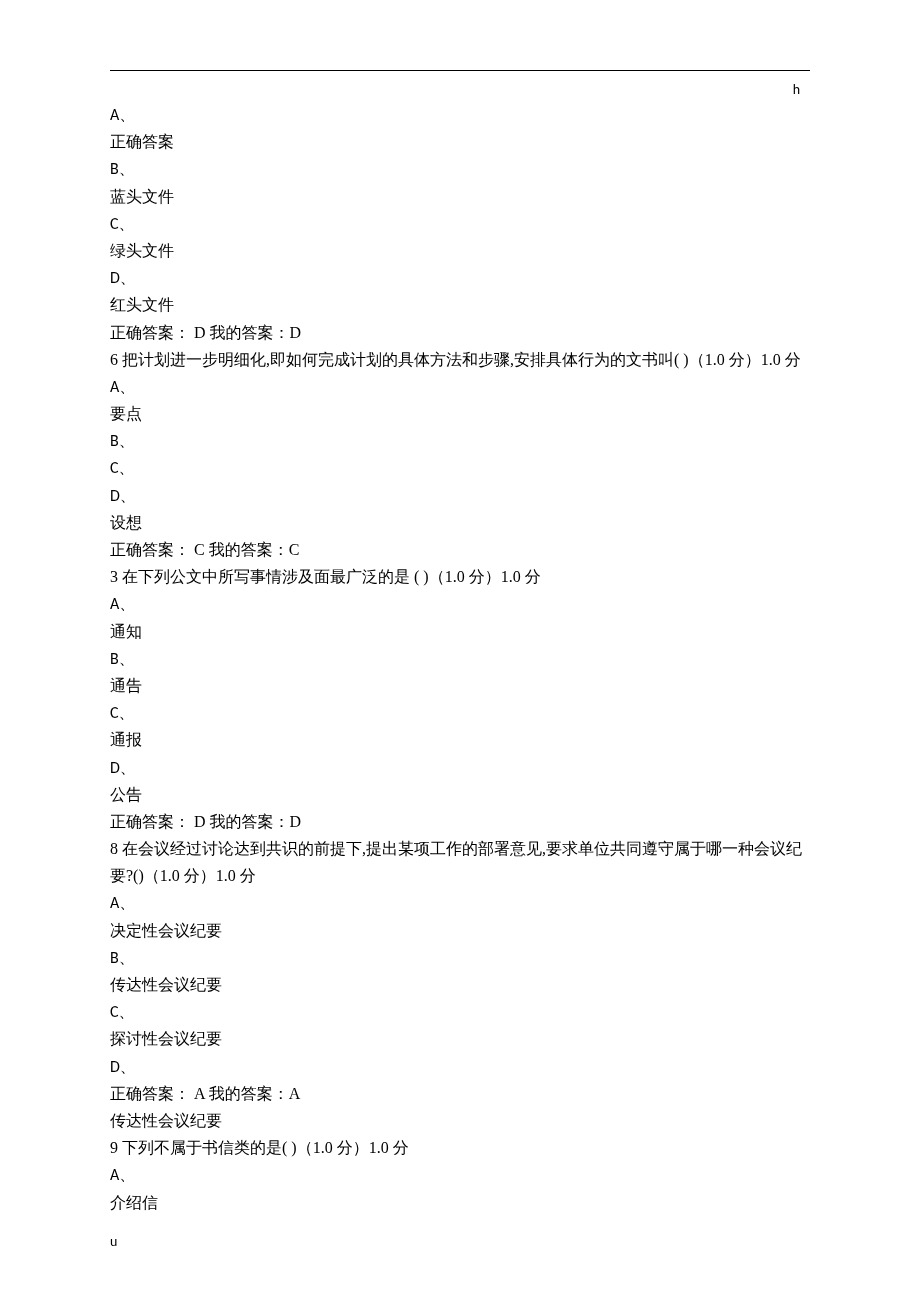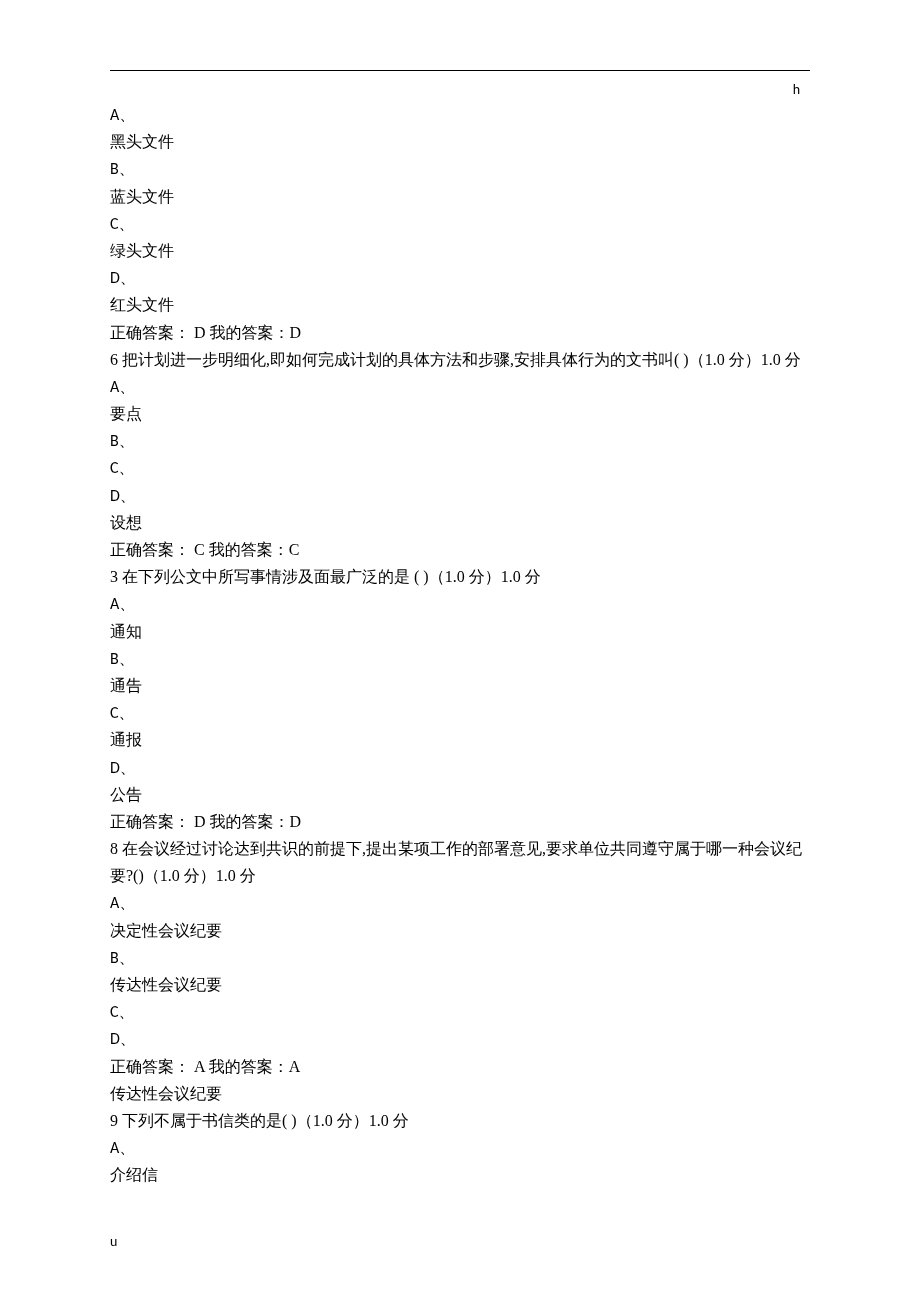--- a/index.html
+++ b/index.html
@@ -50,21 +50,21 @@
 </head>
 <body>
 
 <div class="page">
   <span class="header-mark">h</span>
   <hr class="top-rule">
 
   <div class="content">
 
     <span class="line latin">A、</span>
-    <span class="line">黑头文件</span>
+    <span class="line">正确答案</span>
     <span class="line latin">B、</span>
     <span class="line">蓝头文件</span>
     <span class="line latin">C、</span>
     <span class="line">绿头文件</span>
     <span class="line latin">D、</span>
     <span class="line">红头文件</span>
     <span class="line">正确答案： D 我的答案：D</span>
 
     <span class="line">6 把计划进一步明细化,即如何完成计划的具体方法和步骤,安排具体行为的文书叫( )（1.0 分）1.0 分</span>
     <span class="line latin">A、</span>
@@ -85,20 +85,21 @@
     <span class="line latin">D、</span>
     <span class="line">公告</span>
     <span class="line">正确答案： D 我的答案：D</span>
 
     <span class="line">8 在会议经过讨论达到共识的前提下,提出某项工作的部署意见,要求单位共同遵守属于哪一种会议纪要?()（1.0 分）1.0 分</span>
     <span class="line latin">A、</span>
     <span class="line">决定性会议纪要</span>
     <span class="line latin">B、</span>
     <span class="line">传达性会议纪要</span>
     <span class="line latin">C、</span>
+    <span class="line">探讨性会议纪要</span>
     <span class="line latin">D、</span>
     <span class="line">正确答案： A 我的答案：A</span>
     <span class="line">传达性会议纪要</span>
 
     <span class="line">9 下列不属于书信类的是( )（1.0 分）1.0 分</span>
     <span class="line latin">A、</span>
     <span class="line">介绍信</span>
 
   </div>
 

